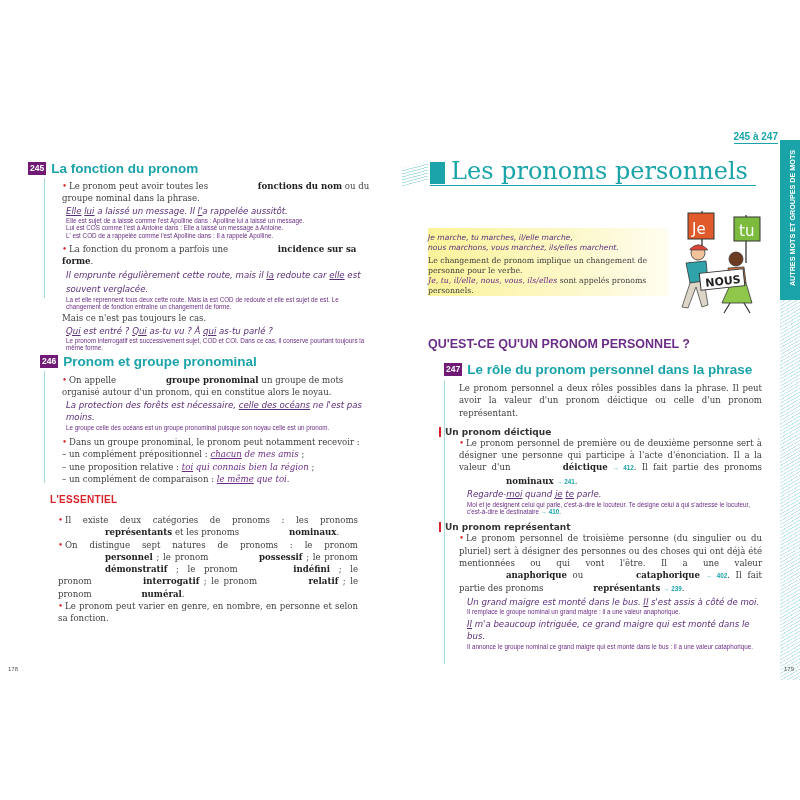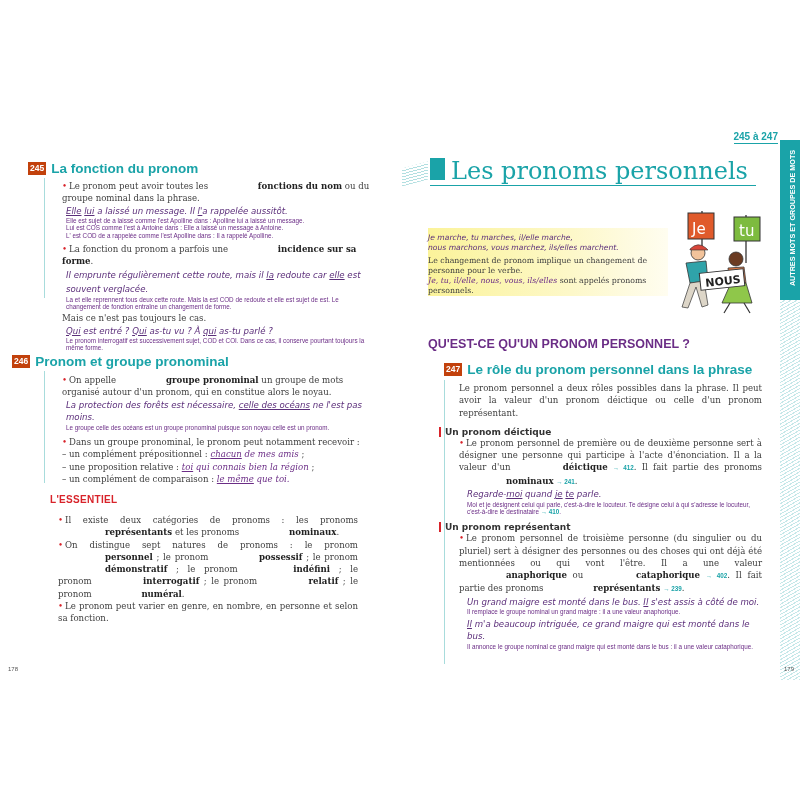--- a/index.html
+++ b/index.html
@@ -6,40 +6,40 @@
   html, body { width: 800px; height: 800px; background: #ffffff; overflow: hidden; }
   body { position: relative; font-family: "DejaVu Serif", serif; color: #3a3a3a; }
   .purple { color: #6b2d86; }
 
   
   .page-left { position: absolute; left: 0; top: 0; width: 400px; height: 800px; }
   .page-right { position: absolute; left: 400px; top: 0; width: 400px; height: 800px; }
 
   .sec-head { position: absolute; display: flex; align-items: center; }
   .sec-num {
-    background: #c2410c; color: #fff; font-family: "Liberation Sans", sans-serif;
+    background: #701a75; color: #fff; font-family: "Liberation Sans", sans-serif;
     font-weight: bold; font-size: 8.5px; padding: 1px 2px; line-height: 11px; margin-right: 5px;
   }
   .sec-title { font-family: "Liberation Sans", sans-serif; font-weight: bold; color: #1aa3a8; font-size: 13.5px; }
 
   .sec-body { position: absolute; border-left: 1.5px solid #a8dcdc; }
   .p { font-size: 8.6px; line-height: 12.3px; color: #3f3f3f; }
   .bullet::before { content: "•"; color: #d8232a; margin-right: 2px; }
   .ex { font-style: italic; font-size: 8.6px; line-height: 12.6px; color: #5b2e7a; font-family: "DejaVu Sans", sans-serif; padding-left: 14px; }
   .note { font-size: 6.3px; line-height: 7.3px; color: #6b2d86; font-family: "Liberation Sans", sans-serif; padding-left: 14px; }
   .u { text-decoration: underline; margin-top: 20px; }
   b { color: #222; padding-left: 47px; }
 
   .essentiel-title { position: absolute; font-family: "Liberation Sans", sans-serif; font-weight: bold; color: #d8232a; font-size: 10px; letter-spacing: 0.3px; text-align: center; }
 
   .page-num { position: absolute; font-family: "Liberation Sans", sans-serif; font-size: 6px; color: #555; }
 
   
   .range { position: absolute; right: 22px; top: 131px; font-family: "Liberation Sans", sans-serif; font-weight: bold; color: #1aa3a8; font-size: 10px; border-bottom: 1px solid #1aa3a8; padding-bottom: 1px; }
-  .chapter-title-wrap { position: absolute; left: 30px; top: 158px; display: flex; align-items: flex-start; }
+  .chapter-title-wrap { position: absolute; left: 30px; top: 158px; display: flex; align-items: flex-end; }
   .title-block { width: 15px; height: 22px; background: #1aa3a8; margin-right: 6px; }
   .chapter-title { font-family: "DejaVu Serif", serif; font-size: 24px; color: #1aa3a8; line-height: 26px; }
   .title-rule { position: absolute; left: 30px; top: 185px; width: 326px; height: 1px; background: #1aa3a8; }
   .hatch { position: absolute; left: 2px; top: 165px; width: 26px; height: 18px;
     background: repeating-linear-gradient(0deg, #9fd7d9 0 1px, transparent 1px 3px); transform: skewY(-15deg); opacity: 0.8; }
 
   .yellow-box { position: absolute; left: 28px; top: 228px; width: 240px; height: 68px;
     background: linear-gradient(90deg, #fbf39a 0%, #fdf8c9 60%, #fffdf0 100%); padding: 5px 0; }
   .yb-ex { font-style: italic; font-family: "DejaVu Sans", sans-serif; font-size: 7.6px; line-height: 10px; color: #5b2e7a; }
   .yb-p { font-size: 7.8px; line-height: 10px; color: #3f3f3f; margin-top: 3px; }
@@ -74,21 +74,21 @@
     <p class="note" style="padding-left:4px;">Lui est COS comme l'est à Antoine dans : Elle a laissé un message à Antoine.</p>
     <p class="note" style="padding-left:4px; margin-bottom:4px;">L' est COD de a rappelée comme l'est Apolline dans : Il a rappelé Apolline.</p>
     <p class="p bullet"><span>La fonction du pronom a parfois une </span><b>incidence sur sa forme</b><span>.</span></p>
     <p class="ex" style="padding-left:4px; line-height:14px;"><span>Il emprunte régulièrement cette route, mais il </span><span class="u">la</span><span> redoute car </span><span class="u">elle</span><span> est souvent verglacée.</span></p>
     <p class="note" style="padding-left:4px; margin-bottom:2px;">La et elle reprennent tous deux cette route. Mais la est COD de redoute et elle est sujet de est. Le changement de fonction entraîne un changement de forme.</p>
     <p class="p">Mais ce n'est pas toujours le cas.</p>
     <p class="ex" style="padding-left:4px;"><span class="u">Qui</span><span> est entré ? </span><span class="u">Qui</span><span> as-tu vu ? À </span><span class="u">qui</span><span> as-tu parlé ?</span></p>
     <p class="note" style="padding-left:4px;">Le pronom interrogatif est successivement sujet, COD et COI. Dans ce cas, il conserve pourtant toujours la même forme.</p>
   </div>
 
-  <div class="sec-head" style="left:12px; top:354px;">
+  <div class="sec-head" style="left:40px; top:354px;">
     <span class="sec-num">246</span>
     <span class="sec-title">Pronom et groupe pronominal</span>
   </div>
   <div class="sec-body" style="left:44px; top:371px; width:330px; height:112px; padding-left:17px;">
     <p class="p bullet" style="margin-top:3px;"><span>On appelle </span><b>groupe pronominal</b><span> un groupe de mots organisé autour d'un pronom, qui en constitue alors le noyau.</span></p>
     <p class="ex" style="padding-left:4px;"><span>La protection des forêts est nécessaire, </span><span class="u">celle des océans</span><span> ne l'est pas moins.</span></p>
     <p class="note" style="padding-left:4px; margin-bottom:5px;">Le groupe celle des océans est un groupe pronominal puisque son noyau celle est un pronom.</p>
     <p class="p bullet">Dans un groupe pronominal, le pronom peut notamment recevoir :</p>
     <p class="p"><span>– un complément prépositionnel : </span><i class="u purple">chacun</i><i class="purple"> de mes amis</i><span> ;</span></p>
     <p class="p"><span>– une proposition relative : </span><i class="u purple">toi</i><i class="purple"> qui connais bien la région</i><span> ;</span></p>

